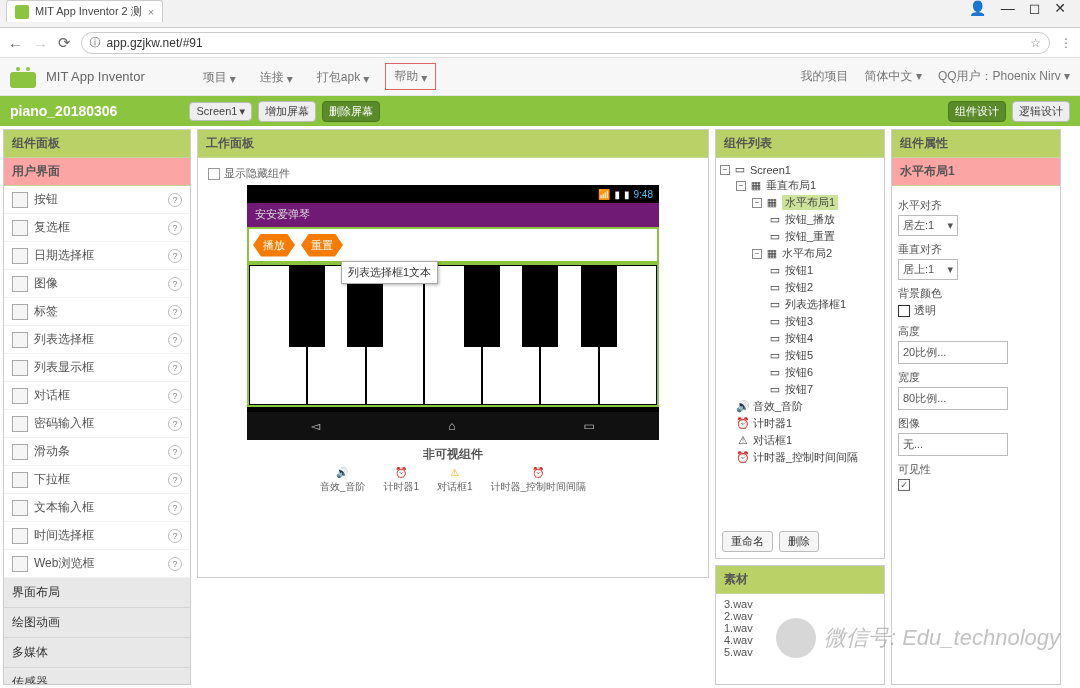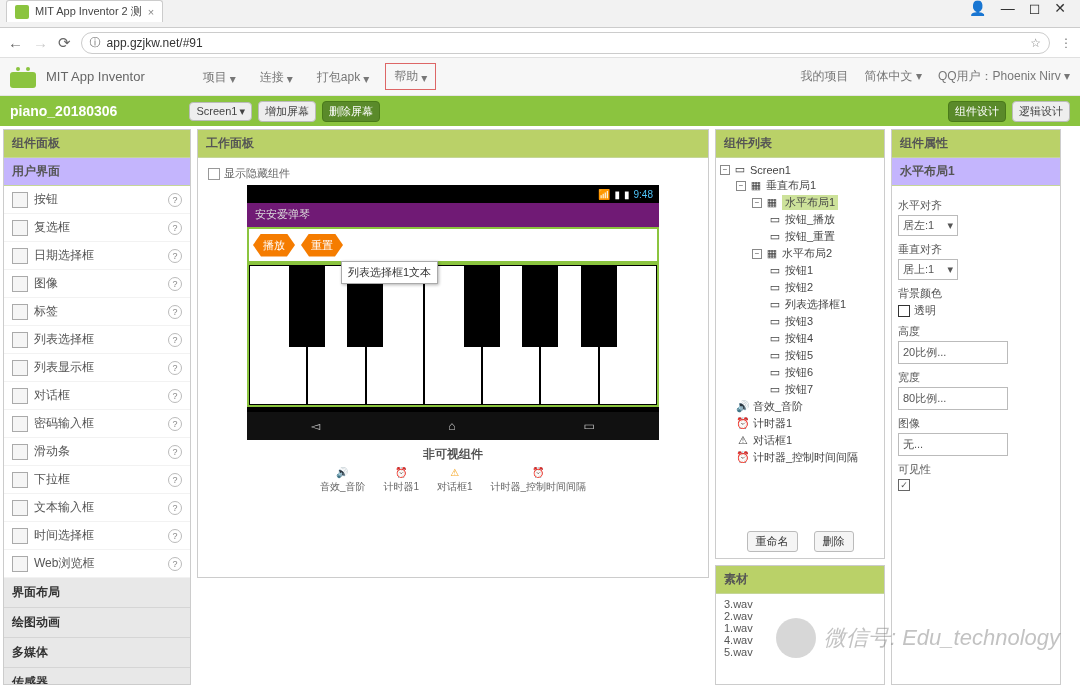--- a/index.html
+++ b/index.html
@@ -20,25 +20,25 @@
 .menu{padding:4px 8px;color:#777;font-size:12px;display:flex;align-items:flex-end;gap:3px}
 .menu.active{border:1px solid #d66}
 .userarea{margin-left:auto;display:flex;gap:16px;color:#777;font-size:12px;align-items:center}
 .greenbar{height:30px;background:#8bc43f;display:flex;align-items:center;padding:0 10px;gap:6px}
 .proj{color:#fff;font-size:14px;font-weight:bold}
 .gbtn{background:#eee;border:1px solid #bbb;border-radius:4px;padding:2px 6px;font-size:11px;color:#444;display:flex;align-items:center;gap:2px}
 .gbtn.dark{background:#5a8a2a;color:#fff;border:1px solid #4a7a1a}
 .greenbar .right{margin-left:auto;display:flex;gap:6px}
 .workspace{display:flex;height:562px;background:#fff}
 .col{border:1px solid #ccc;margin:3px;display:flex;flex-direction:column;background:#fff}
-.panelhdr{background:#c4b5fd;padding:5px 8px;font-size:12px;font-weight:bold;color:#555;border-bottom:1px solid #c5d698}
+.panelhdr{background:#fca5a5;padding:5px 8px;font-size:12px;font-weight:bold;color:#555;border-bottom:1px solid #c5d698}
 .panelhdr.dark{background:#bad168}
 .left{width:188px;height:556px;overflow:hidden}
 .catlist{overflow:auto;flex:1}
-.cat{padding:6px 8px;font-size:12px;color:#333;background:#e8e8e8;border-bottom:1px solid #d5d5d5;font-weight:bold}
+.cat{padding:6px 8px;font-size:12px;color:#333;background:#e8e8e8;border-bottom:1px solid #d5d5d5;font-weight:normal}
 .plist{background:#fff}
 .prow{display:flex;align-items:center;padding:5px 8px;gap:6px;font-size:12px;color:#555;border-bottom:1px solid #f2f2f2}
 .prow .ic{width:16px;height:16px;display:inline-block;border:1px solid #aaa;background:#f5f5f5}
 .prow .q{margin-left:auto;width:14px;height:14px;border:1px solid #bbb;border-radius:50%;font-size:9px;text-align:center;color:#888;line-height:12px}
 .mid{width:512px;height:449px}
 .midbody{padding:6px;flex:1}
 .chkrow{display:flex;align-items:center;gap:4px;font-size:11px;color:#666;margin:2px 0 2px 4px}
 .chkrow .cb{width:12px;height:12px;border:1px solid #999;background:#fff}
 .phone{width:412px;height:255px;background:#000;margin:4px auto;position:relative}
 .phone .status{height:18px;background:#000;color:#fff;font-size:10px;display:flex;justify-content:flex-end;align-items:center;padding:0 6px;gap:4px}
@@ -51,21 +51,21 @@
 .tooltip1{position:absolute;top:76px;left:94px;background:#fff;border:1px solid #aaa;padding:3px 6px;font-size:11px;z-index:5;box-shadow:1px 1px 3px rgba(0,0,0,0.3)}
 .navbar{height:28px;background:#111;display:flex;justify-content:space-around;align-items:center;color:#ccc;position:absolute;bottom:0;left:0;right:0}
 .noninvis{text-align:center;margin-top:6px;font-size:12px;font-weight:bold;color:#555}
 .invisrow{display:flex;justify-content:center;gap:18px;margin-top:4px}
 .inv{display:flex;flex-direction:column;align-items:center;font-size:10px;color:#666;gap:2px}
 .treebody{flex:1;padding:4px;overflow:auto;font-size:11px;color:#444}
 .tnode{display:flex;align-items:center;gap:3px;padding:1px 0;white-space:nowrap}
 .tnode .exp{width:10px;height:10px;border:1px solid #888;font-size:8px;text-align:center;line-height:8px;color:#555;background:#fff}
 .tnode.sel span.lbl{background:#cde29a;padding:0 3px}
 .ind1{padding-left:16px}.ind2{padding-left:32px}.ind3{padding-left:48px}
-.treebtns{display:flex;justify-content:center;gap:16px;padding:6px}
+.treebtns{display:flex;justify-content:flex-start;gap:6px;padding:6px}
 .tbtn{border:1px solid #bbb;background:#f5f5f5;padding:2px 8px;font-size:11px;border-radius:3px}
 .mlist{padding:4px 8px;font-size:11px;color:#555}
 .props{width:170px;height:556px}
 .propbody{padding:6px;font-size:11px;color:#555}
 .plbl{margin-top:6px;margin-bottom:2px}
 .psel{border:1px solid #bbb;background:#fff;padding:2px 4px;display:flex;justify-content:space-between;align-items:center;width:60px}
 .pinp{border:1px solid #bbb;background:#fff;padding:3px 4px;width:110px}
 .wm{position:absolute;right:20px;bottom:30px;color:rgba(120,120,120,0.45);font-size:22px;font-style:italic;display:flex;align-items:center;gap:8px}
 .wm .circ{width:40px;height:40px;border-radius:50%;background:rgba(140,140,140,0.35)}
 svg{display:block}

